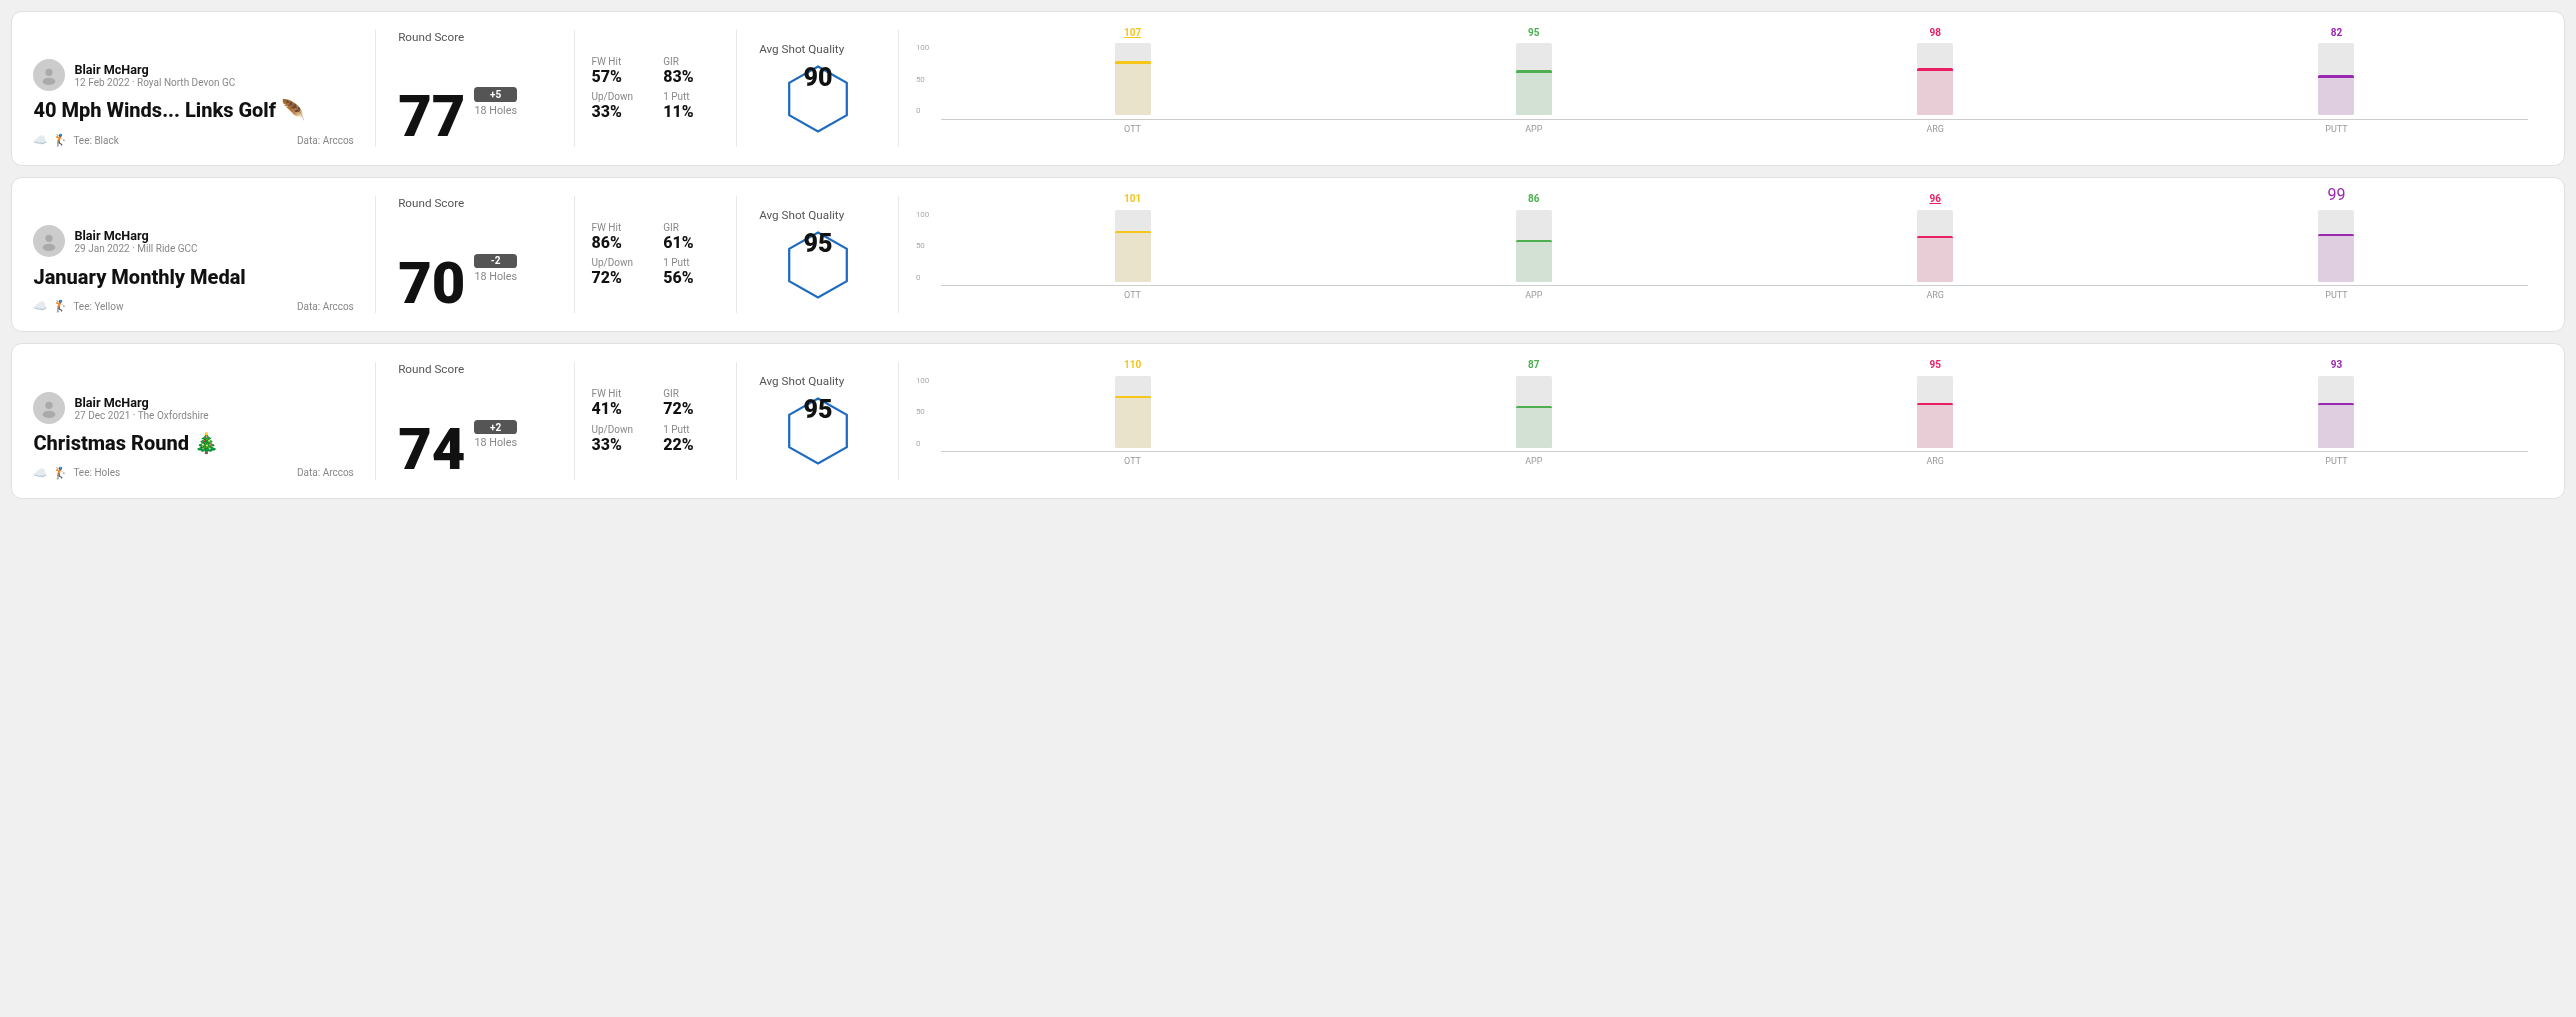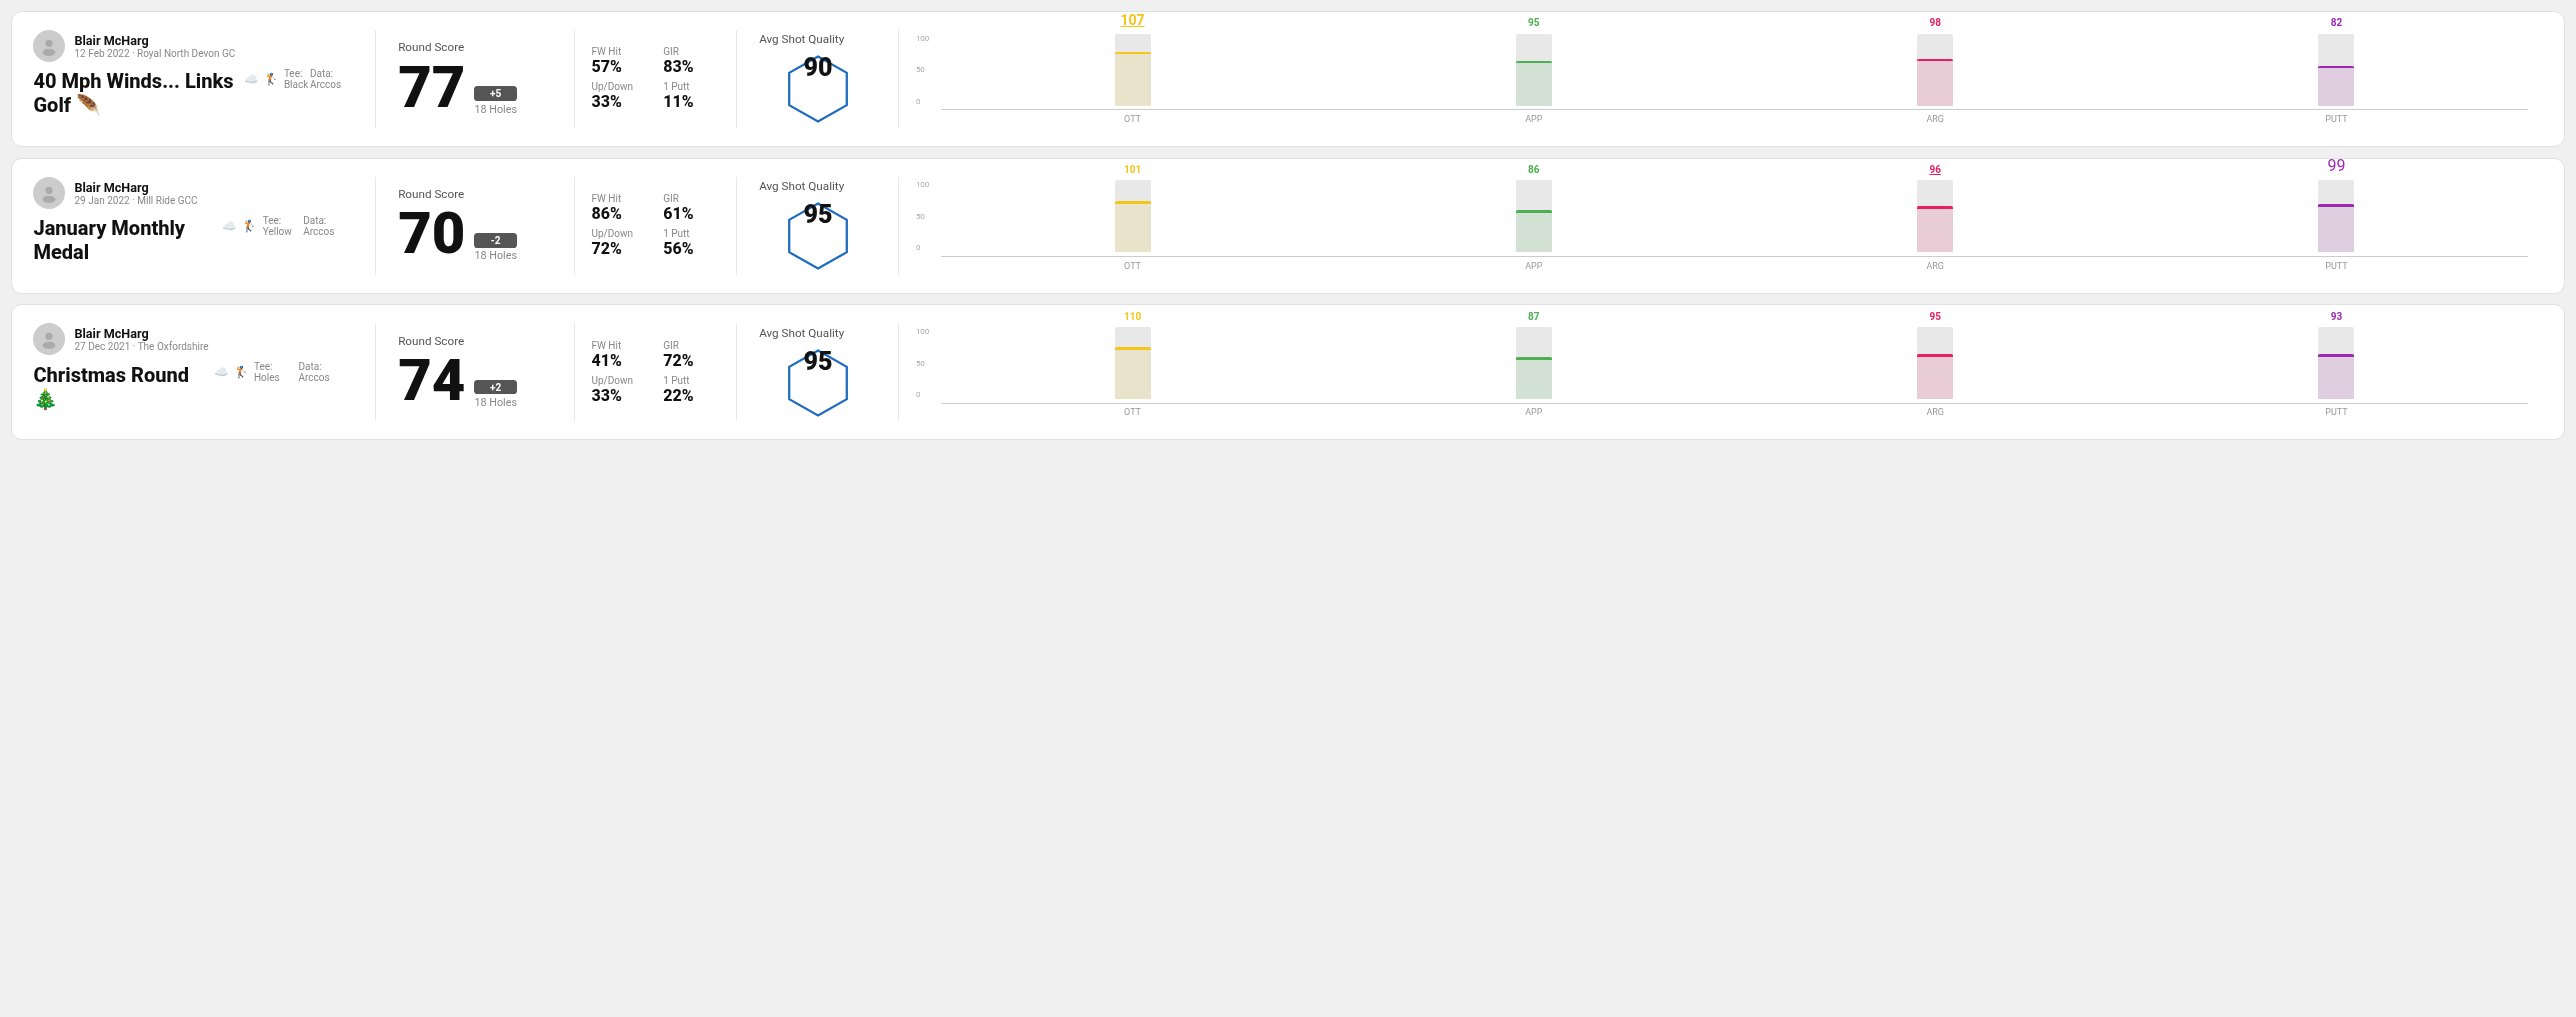--- a/index.html
+++ b/index.html
@@ -15,20 +15,21 @@
       border: 0.9px solid #e0e0e0;
       margin-bottom: 10.8px;
       padding: 18px 21.7px;
       display: flex;
       align-items: stretch;
       gap: 0;
     }
     .player-section {
       flex: 0 0 343px;
       display: flex;
+      flex-direction: column;
       justify-content: flex-end;
       padding-right: 21.7px;
       border-right: 0.9px solid #e8e8e8;
     }
     .player-header {
       display: flex;
       align-items: center;
       gap: 9px;
       margin-bottom: 7.2px;
     }
@@ -83,23 +84,24 @@
       flex-direction: column;
       justify-content: center;
     }
     .score-label {
       font-size: 11.7px;
       color: #555;
       margin-bottom: 3.6px;
     }
     .score-row {
       display: flex;
-      align-items: flex-end;
+      align-items: flex-start;
       gap: 9px;
       margin-bottom: 1.8px;
+      margin-top: 40px;
     }
     .score-number {
       font-size: 58px;
       font-weight: 900;
       color: #111;
       line-height: 1;
     }
     .score-badge-col {
       display: flex;
       flex-direction: column;
@@ -310,21 +312,21 @@
 
     <div class="chart-section">
       <div class="chart-outer">
     <div style="display:flex; align-items:flex-end; gap:18px; height:72px; position:relative;">
       <div style="position:absolute;left:-25px;top:0;bottom:0;display:flex;flex-direction:column;justify-content:space-between;font-size:8px;color:#aaa;">
         <span>100</span>
         <span>50</span>
         <span>0</span>
       </div>
       <div class="chart-bar-group">
-        <div class="bar-value-label" style="color:#f5c518; font-size:14px; font-weight:700;text-decoration:underline;">107</div>
+        <div class="bar-value-label" style="color:#f5c518; font-size:10px; font-weight:700;text-decoration:underline;">107</div>
         <div class="bar-wrapper" style="width:36px; height:72px; background:#e8e8e8; border-radius:1.8px; position:relative;">
           <div class="bar-fill" style="background:#f5c51822; height:54px; width:100%; border-radius:1.8px 1.8px 0 0; position:absolute; bottom:0;">
             <div style="height:2.7px; background:#f5c518; border-radius:1.8px 1.8px 0 0;"></div>
           </div>
         </div>
       </div>
       <div class="chart-bar-group">
         <div class="bar-value-label" style="color:#4caf50; font-size:10px; font-weight:700;">95</div>
         <div class="bar-wrapper" style="width:36px; height:72px; background:#e8e8e8; border-radius:1.8px; position:relative;">
           <div class="bar-fill" style="background:#4caf5022; height:45px; width:100%; border-radius:1.8px 1.8px 0 0; position:absolute; bottom:0;">

